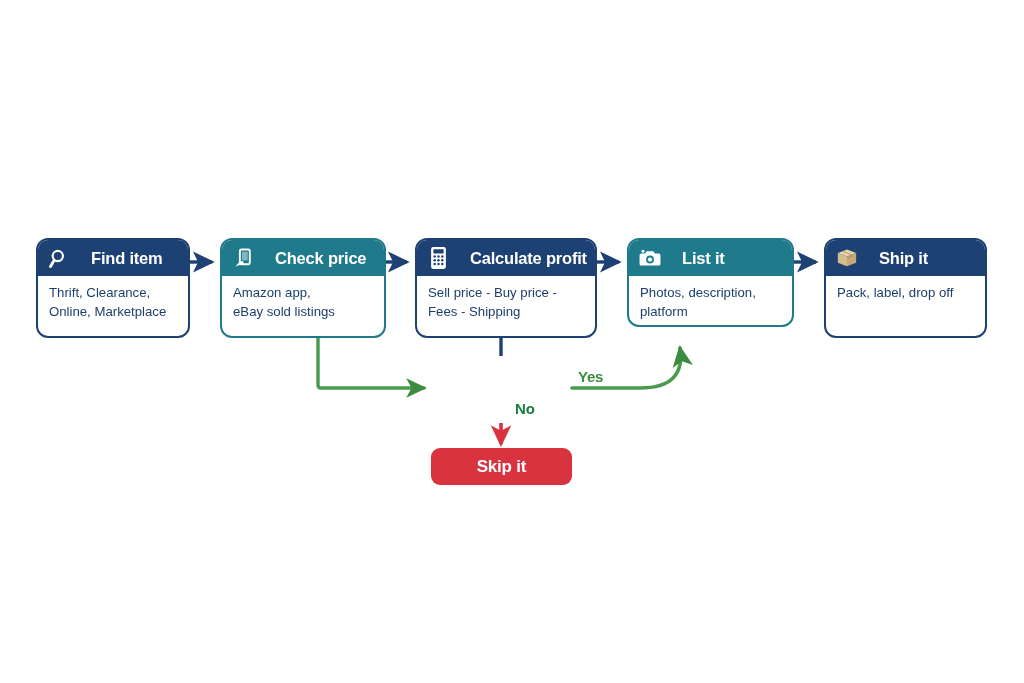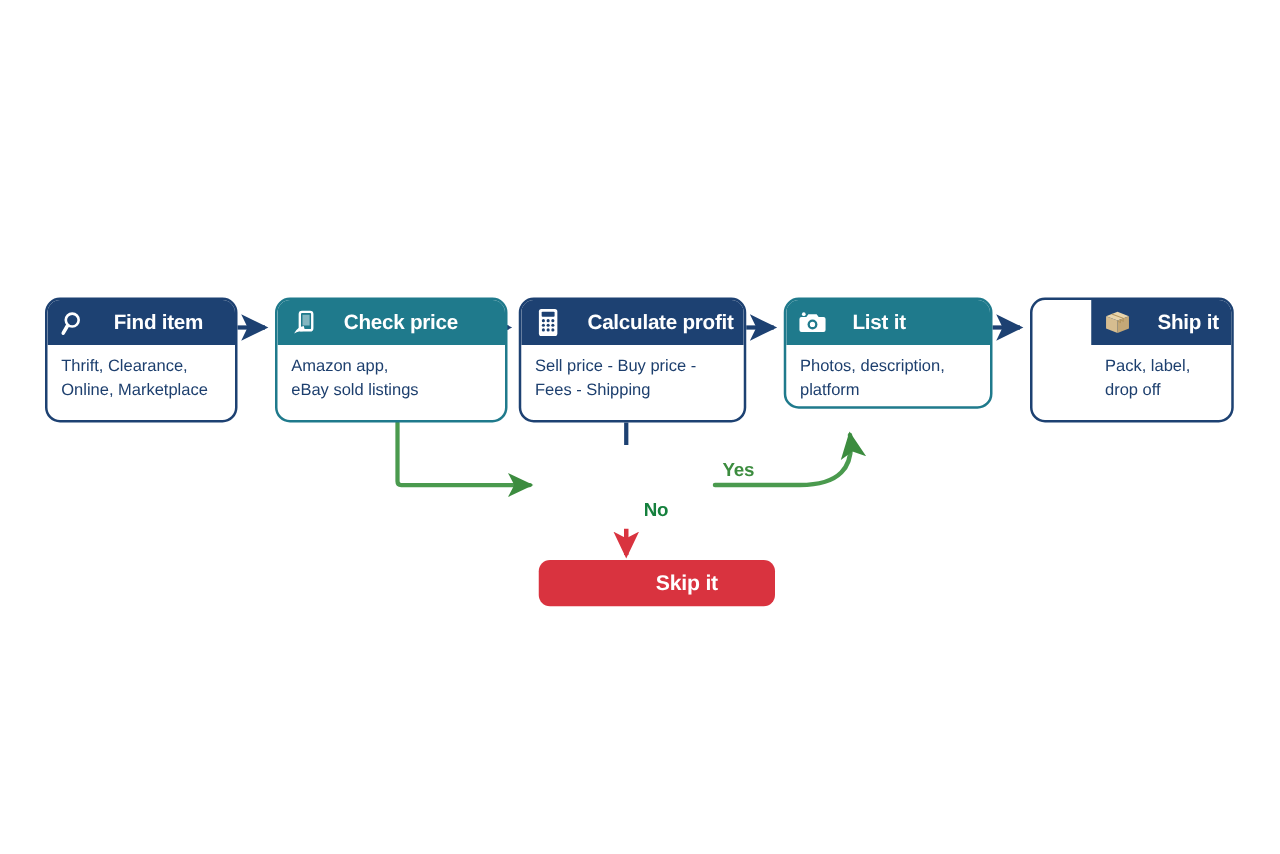--- a/index.html
+++ b/index.html
@@ -98,21 +98,20 @@
     position: absolute;
     left: 431px;
     top: 448px;
     width: 141px;
     height: 37px;
     background: #d9333f;
     border-radius: 9px;
     display: flex;
     align-items: center;
     justify-content: center;
-    padding-left: 48px;
   }
   #skip-label {
     color: #ffffff;
     font-size: 17px;
     font-weight: bold;
     letter-spacing: -0.2px;
   }
 
   
   .edge-label {
@@ -164,21 +163,21 @@
           <circle cx="9.2" cy="8.4" r="5.4" fill="none" stroke="#ffffff" stroke-width="2.2"></circle>
           <path d="M5.2,13.2 L1.6,19.4" stroke="#ffffff" stroke-width="3" stroke-linecap="round"></path>
         </svg>
       </span>
       <span class="card-title">Find item</span>
     </div>
     <div class="card-body">Thrift, Clearance,
 Online, Marketplace</div>
   </div>
 
-  <div class="card teal" id="card-1" style="left:220px; top:238px; width:186px; height:100px;">
+  <div class="card teal" id="card-1" style="left:220px; top:238px; width:166px; height:100px;">
     <div class="card-header">
       <span class="icon-slot">
         <svg width="21" height="21" viewBox="0 0 22 22">
           <rect x="7.2" y="1.6" width="10.4" height="15.4" rx="1.8" fill="none" stroke="#ffffff" stroke-width="2"></rect>
           <rect x="9.4" y="4" width="6" height="9" fill="#ffffff" opacity="0.45"></rect>
           <path d="M10.5,13.5 C7.5,13.8 4.6,15.8 2.4,19.6 C5.6,18 8.6,17.4 11.6,17.6 Z" fill="#ffffff"></path>
         </svg>
       </span>
       <span class="card-title">Check price</span>
     </div>
@@ -222,21 +221,21 @@
           <circle cx="12" cy="12.2" r="2.3" fill="#ffffff"></circle>
           <circle cx="4.4" cy="3.2" r="1.6" fill="#ffffff"></circle>
         </svg>
       </span>
       <span class="card-title">List it</span>
     </div>
     <div class="card-body">Photos, description,
 platform</div>
   </div>
 
-  <div class="card" id="card-4" style="left:824px; top:238px; width:163px; height:100px;padding-left:47px;">
+  <div class="card" id="card-4" style="left:824px; top:238px; width:163px; height:100px;">
     <div class="card-header">
       <span class="icon-slot">
         <svg width="23" height="22" viewBox="0 0 24 23">
           <path d="M12,2.2 L22,6 L12,9.8 L2,6 Z" fill="#e8d4ac"></path>
           <path d="M2,6 L12,9.8 L12,20.6 L2,16.8 Z" fill="#d6bd90"></path>
           <path d="M12,9.8 L22,6 L22,16.8 L12,20.6 Z" fill="#c4a877"></path>
           <path d="M7,4.1 L17,7.9 L17,10.4 L14.6,9.1 L14.6,11.4 L12,10.3" fill="none" stroke="#b3955f" stroke-width="0.9"></path>
         </svg>
       </span>
       <span class="card-title">Ship it</span>

